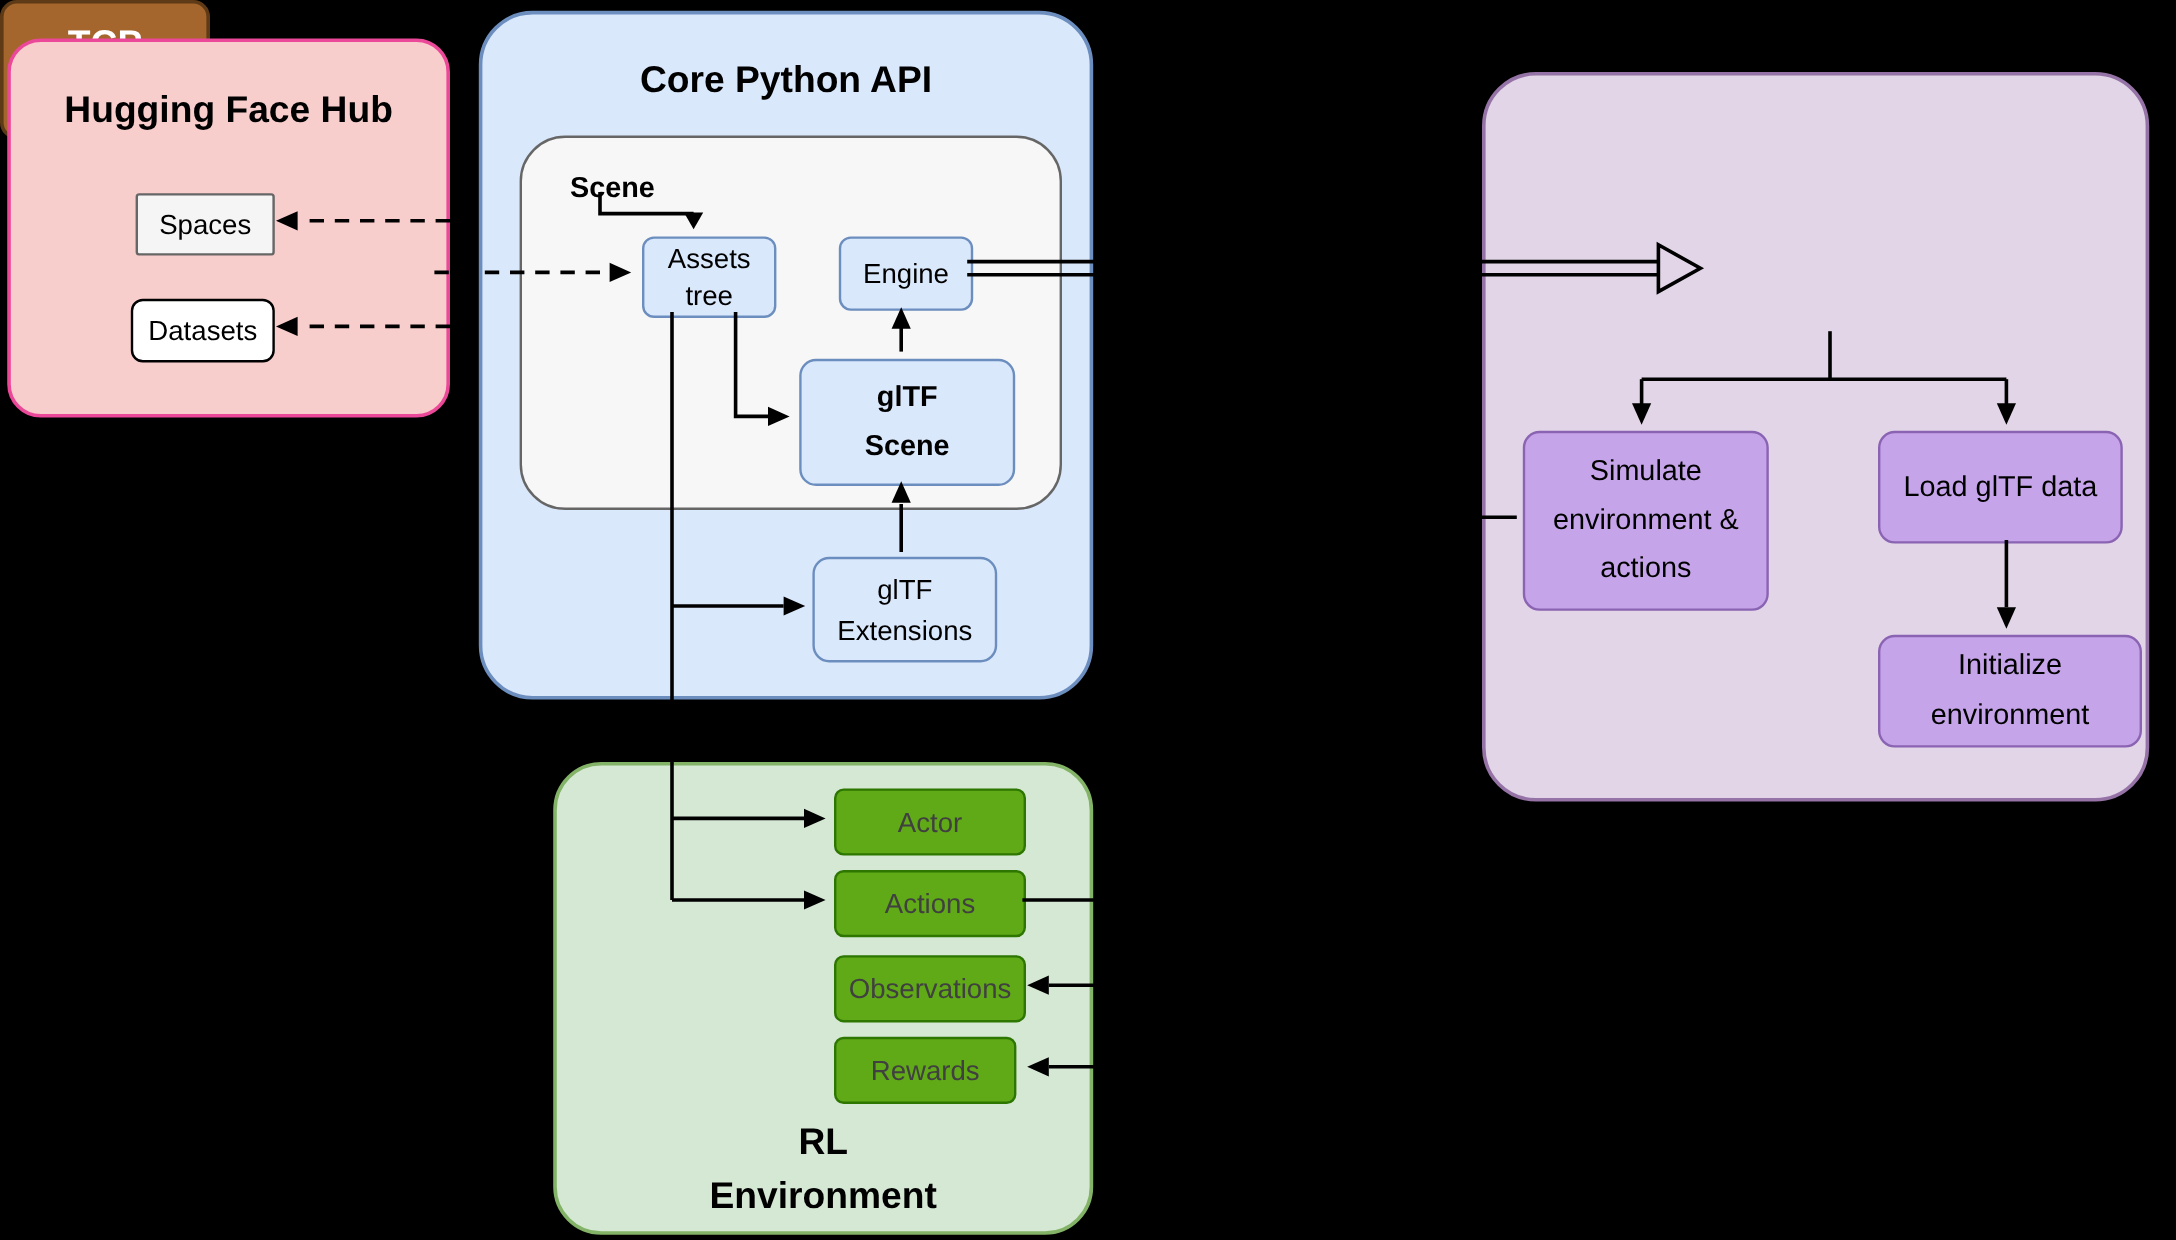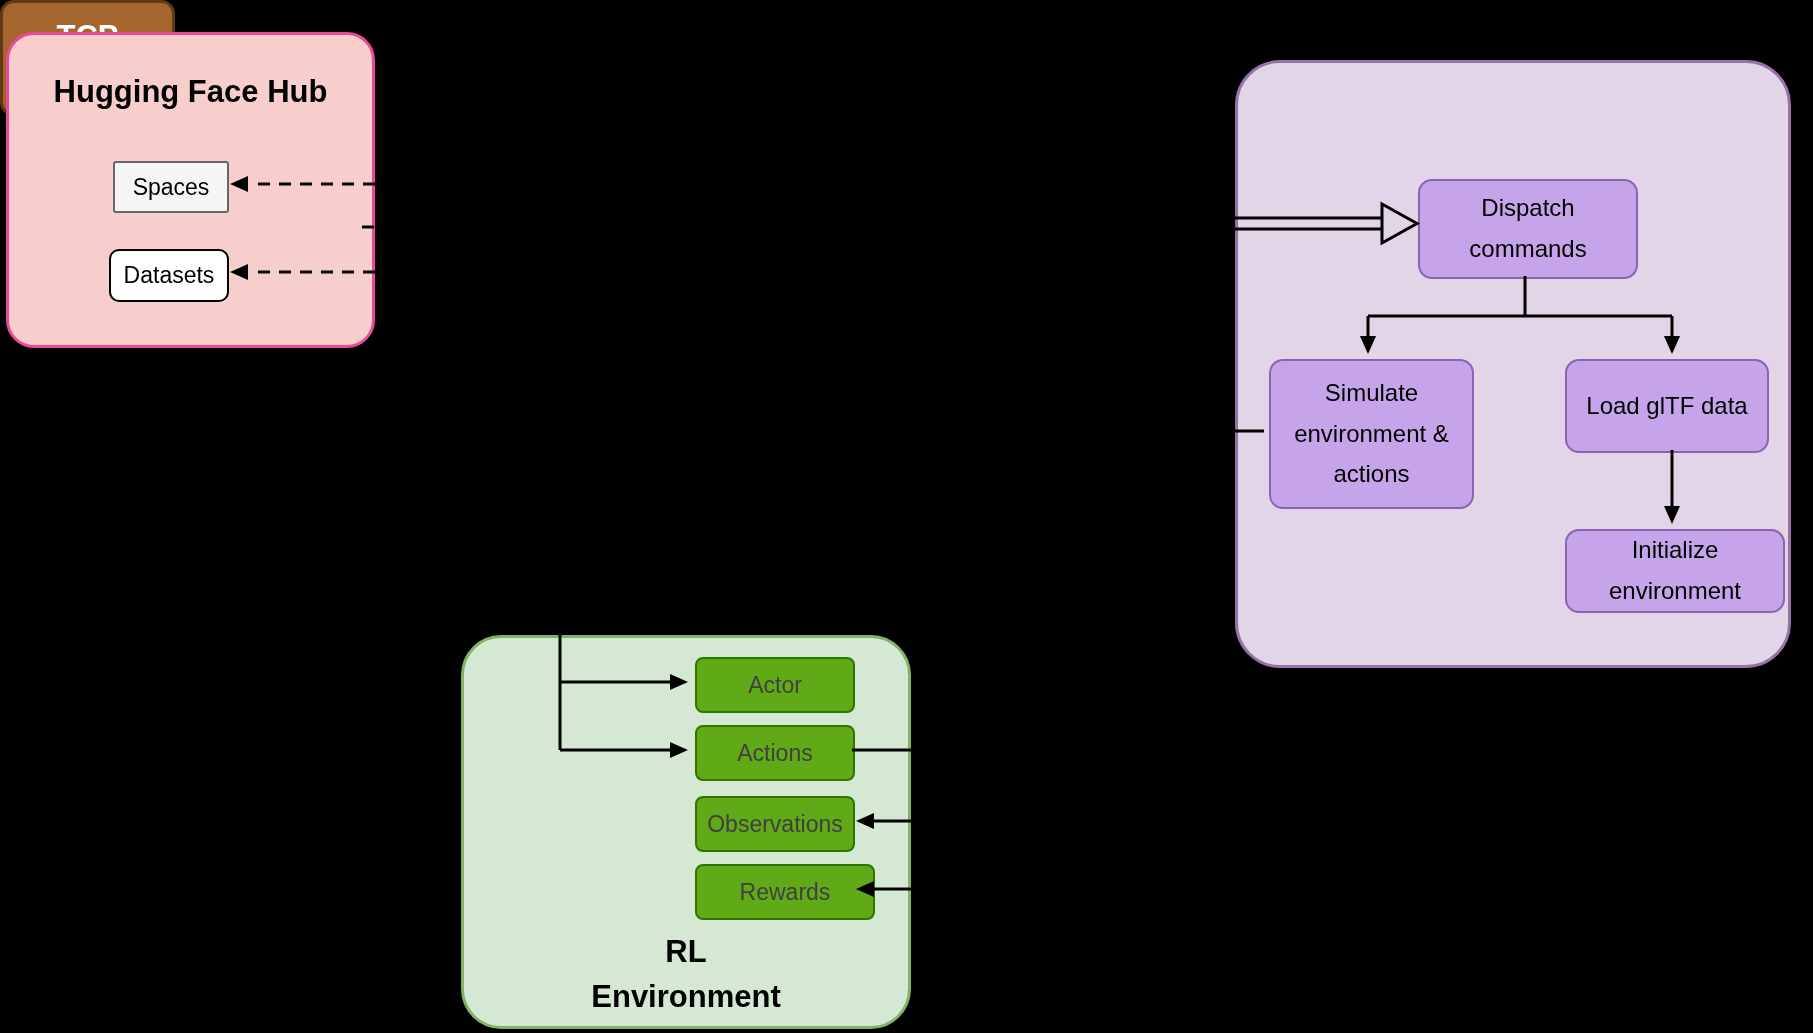--- a/index.html
+++ b/index.html
@@ -58,61 +58,78 @@
   .integrations { left:1235px; top:60px; width:556px; height:608px;
          background:#E1D5E7; border:3px solid #9673A6; border-radius:45px; }
   .integrations-title { left:0; right:0; top:28px; font-size:33px; }
   .purple-node { background:#C6A4E9; border:2.5px solid #8A63B3; border-radius:14px;
                  font-size:24px; line-height:1.7; }
   .n-dispatch { left:180px; top:116px; width:220px; height:100px; }
   .n-dispatch .lbl { max-width:152px; }
   .n-simulate { left:31px; top:296px; width:205px; height:150px; }
   .n-simulate .lbl { max-width:166px; }
   .n-load { left:327px; top:296px; width:204px; height:94px; }
-  .n-init { left:327px; top:466px; width:220px; height:84px; }
+  .n-init { left:327px; top:466px; width:220px; height:94px; }
   .n-init .lbl { max-width:152px; }
 
   
   .rl { left:461px; top:635px; width:450px; height:394px;
         background:#D5E8D4; border:3px solid #82B366; border-radius:40px; }
   .rl-title { left:115px; right:115px; top:292px; font-size:31px; line-height:1.45; }
   .green-node { background:#60A917; border:2.5px solid #2D7600; border-radius:8px;
                 color:#404040; font-size:23px; }
   .n-actor { left:231px; top:19px; width:160px; height:56px; }
   .n-actions { left:231px; top:87px; width:160px; height:56px; }
   .n-observations { left:231px; top:158px; width:160px; height:56px; }
-  .n-rewards { left:231px; top:226px; width:180px; height:56px; }
+  .n-rewards { left:231px; top:226px; width:152px; height:56px; }
 
   
   .wires { position:absolute; left:0; top:0; width:1813px; height:1033px; pointer-events:none; }
 </style>
 </head>
 <body>
 
 <div class="stage">
 
   <section class="container hub">
     <h2 class="title hub-title">Hugging Face Hub</h2>
     <div class="node n-spaces">
       <span class="lbl">Spaces</span>
     </div>
     <div class="node n-datasets">
       <span class="lbl">Datasets</span>
     </div>
   </section>
 
+  <section class="container core">
+    <h2 class="title core-title">Core Python API</h2>
+
+    <div class="container scene-group">
+      <span class="scene-label">Scene</span>
+      <div class="node blue-node n-assets">
+        <span class="lbl">Assets tree</span>
+      </div>
+      <div class="node blue-node n-engine">
+        <span class="lbl">Engine</span>
+      </div>
+      <div class="node blue-node n-gltf-scene">
+        <span class="lbl">glTF Scene</span>
+      </div>
+    </div>
+
+    <div class="node blue-node n-gltf-ext">
+      <span class="lbl">glTF Extensions</span>
+    </div>
+  </section>
 
   <div class="tcp">
     <span class="lbl">TCP Server</span>
   </div>
 
   <section class="container integrations">
-    <div class="node purple-node n-dispatch">
-      <span class="lbl">Dispatch commands</span>
-    </div>
     <div class="node purple-node n-simulate">
       <span class="lbl">Simulate environment &amp; actions</span>
     </div>
     <div class="node purple-node n-load">
       <span class="lbl">Load glTF data</span>
     </div>
     <div class="node purple-node n-init">
       <span class="lbl">Initialize environment</span>
     </div>
   </section>

